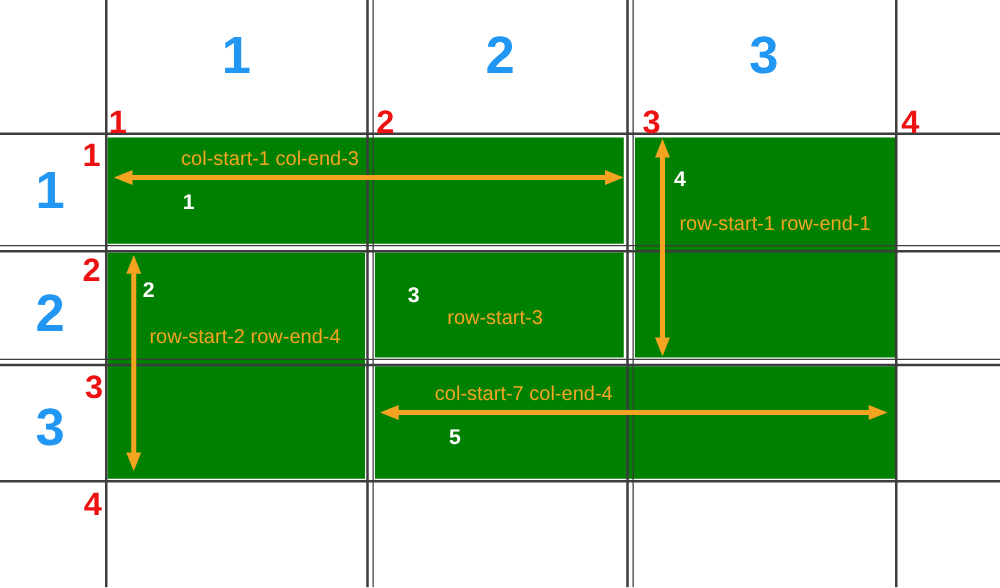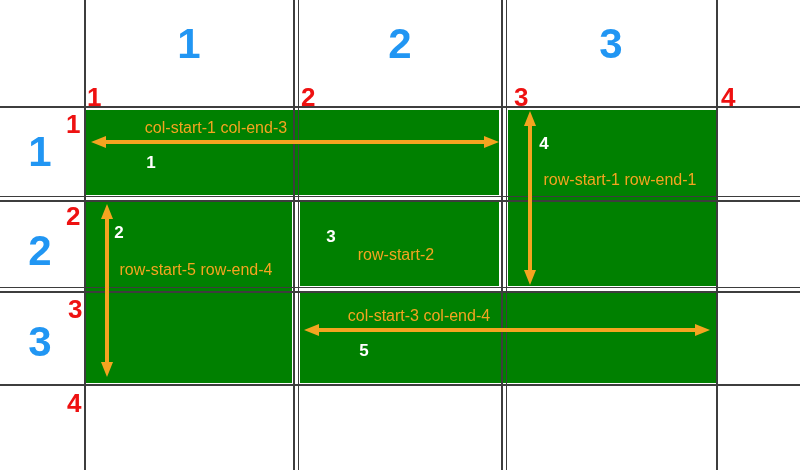--- a/index.html
+++ b/index.html
@@ -40,32 +40,32 @@
 <body>
 
 <div id="canvas">
 
   <div class="gitem" style="left:86px;top:110px;width:413px;height:85px;text-align:center;">
     <span class="lbl" style="left:130px;top:18px;">col-start-1 col-end-3</span>
     <span class="num" style="left:65px;top:52px;">1</span>
   </div>
   <div class="gitem" style="left:86px;top:202px;width:206px;height:181px;">
     <span class="num" style="left:33px;top:30px;">2</span>
-    <span class="lbl" style="left:110px;top:68px;">row-start-5 row-end-4</span>
+    <span class="lbl" style="left:110px;top:68px;">row-start-2 row-end-4</span>
   </div>
   <div class="gitem" style="left:300px;top:202px;width:199px;height:84px;">
     <span class="num" style="left:31px;top:34px;">3</span>
-    <span class="lbl" style="left:96px;top:53px;">row-start-2</span>
+    <span class="lbl" style="left:96px;top:53px;">row-start-3</span>
   </div>
   <div class="gitem" style="left:508px;top:110px;width:208px;height:176px;">
     <span class="num" style="left:36px;top:33px;">4</span>
     <span class="lbl" style="left:112px;top:70px;">row-start-1 row-end-1</span>
   </div>
   <div class="gitem" style="left:300px;top:293px;width:416px;height:90px;">
-    <span class="lbl" style="left:119px;top:23px;">col-start-3 col-end-4</span>
+    <span class="lbl" style="left:119px;top:23px;">col-start-7 col-end-4</span>
     <span class="num" style="left:64px;top:57px;">5</span>
   </div>
 
   <div class="gl v" style="left:84px;"></div>
   <div class="gl v thin" style="left:293px;"></div>
   <div class="gl v thin" style="left:297.5px;"></div>
   <div class="gl v thin" style="left:501px;"></div>
   <div class="gl v thin" style="left:505.5px;"></div>
   <div class="gl v" style="left:716px;"></div>
 

